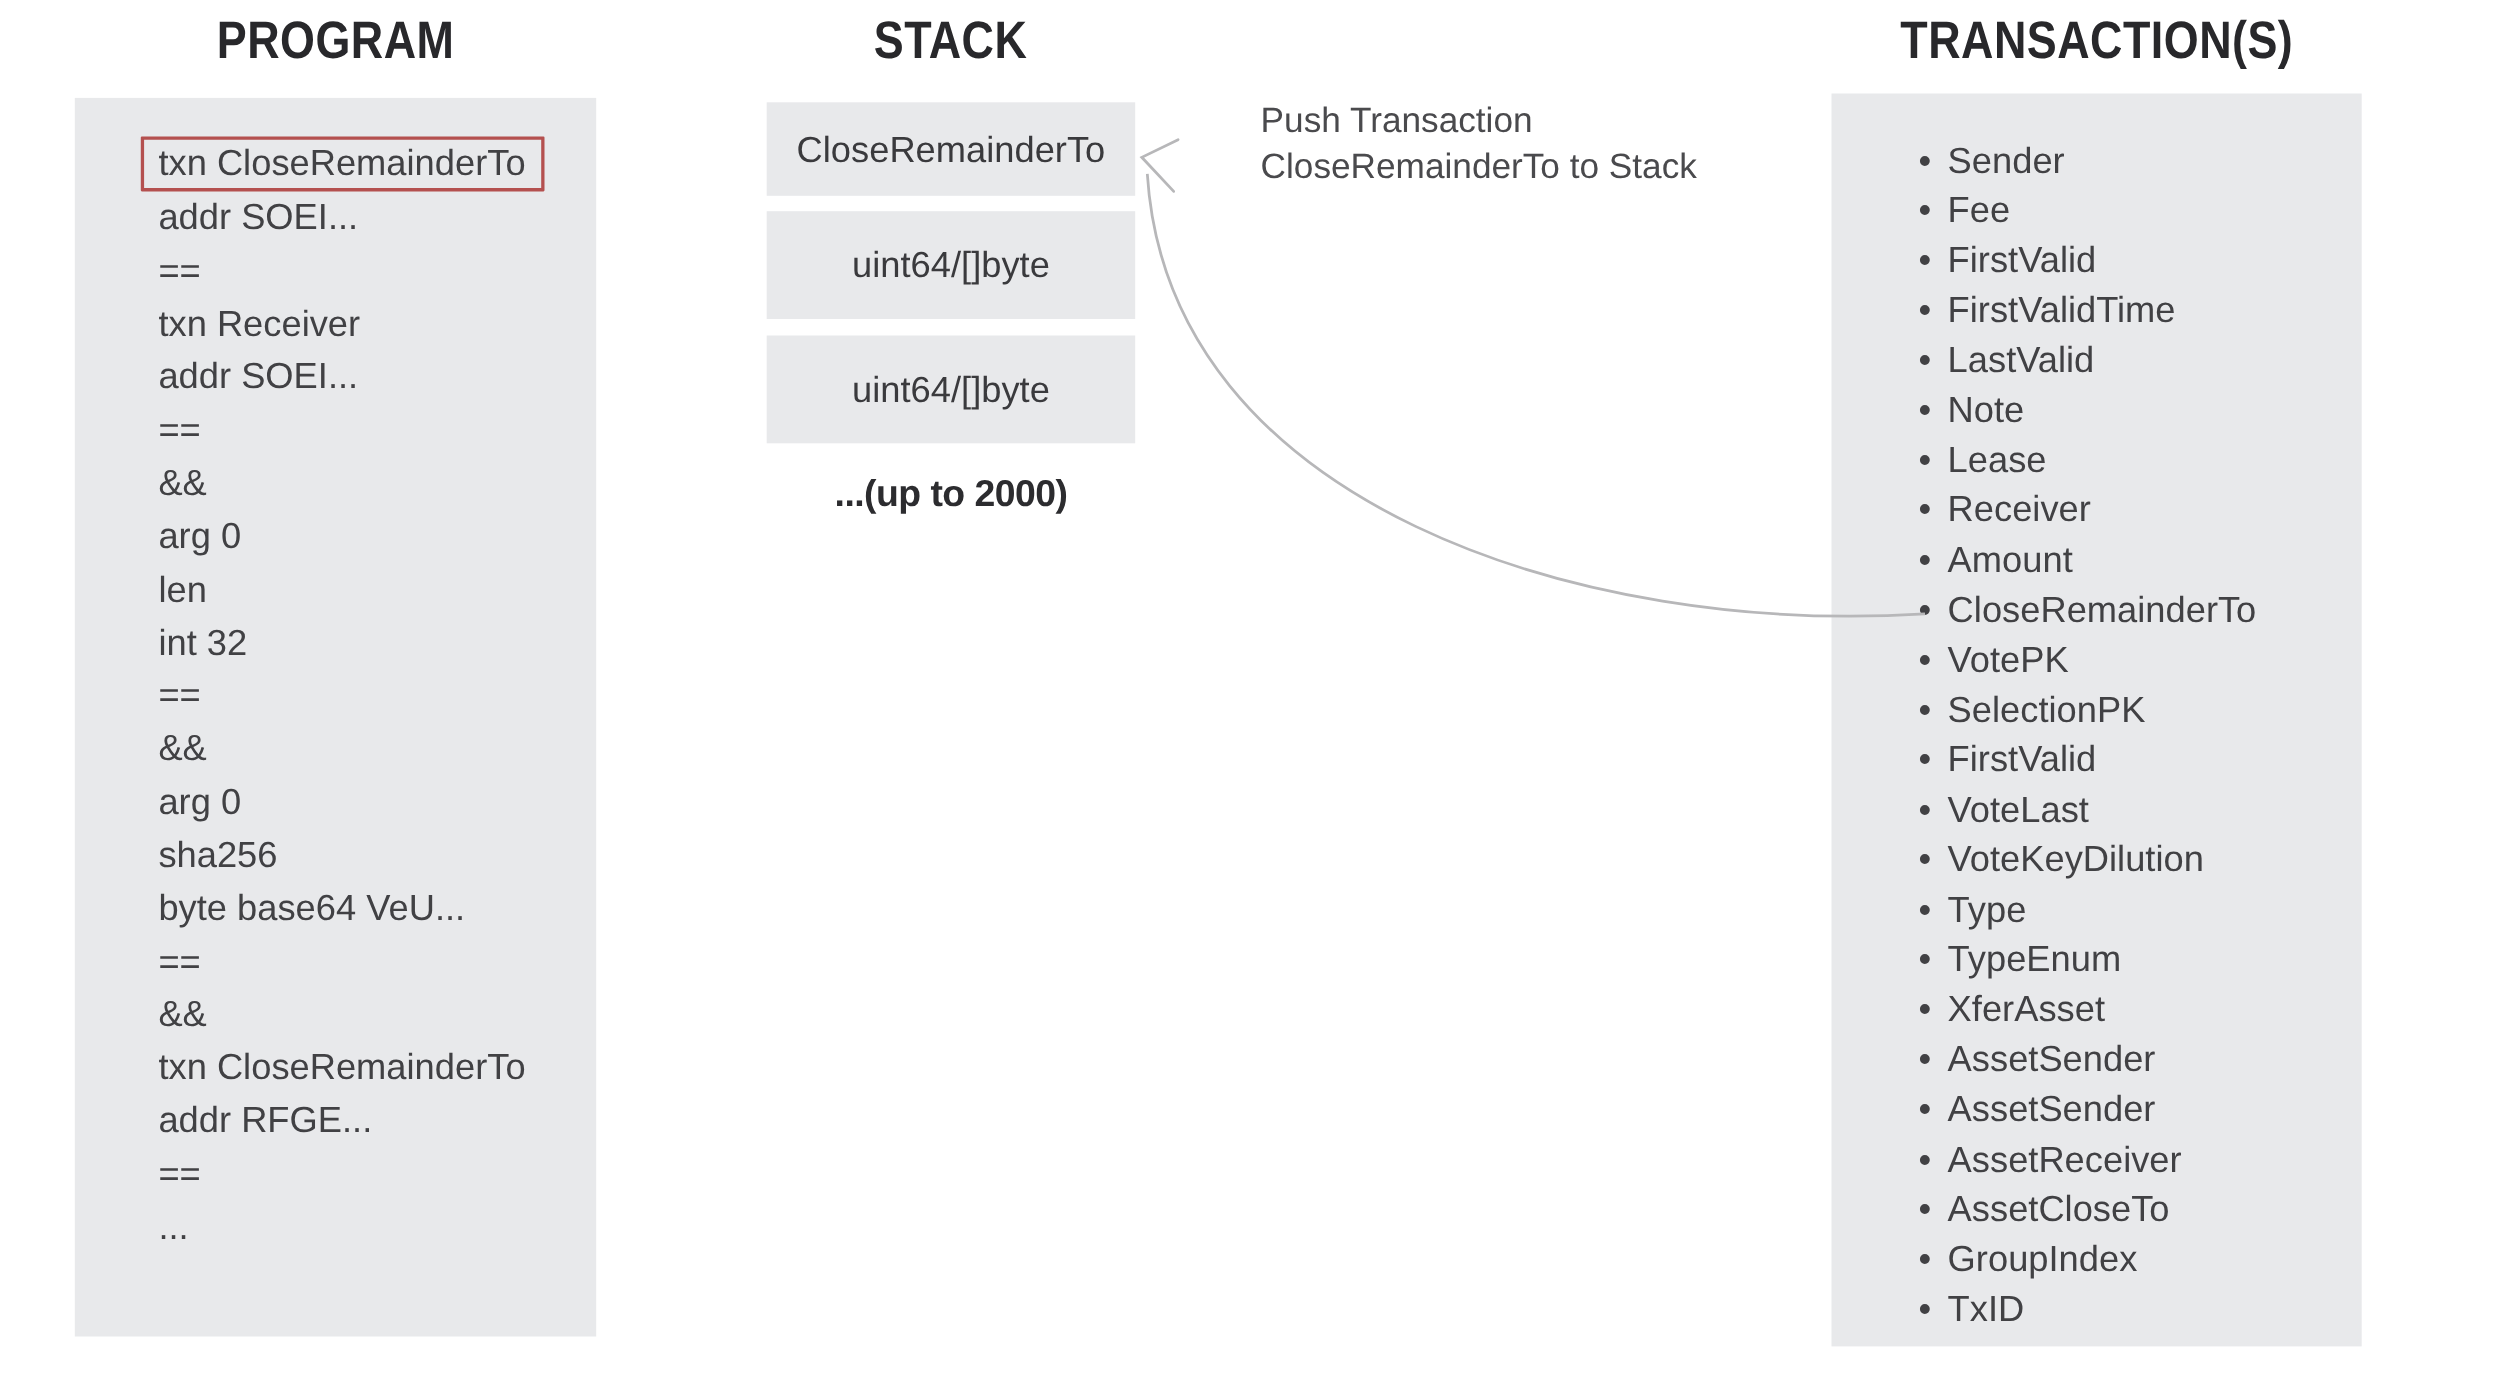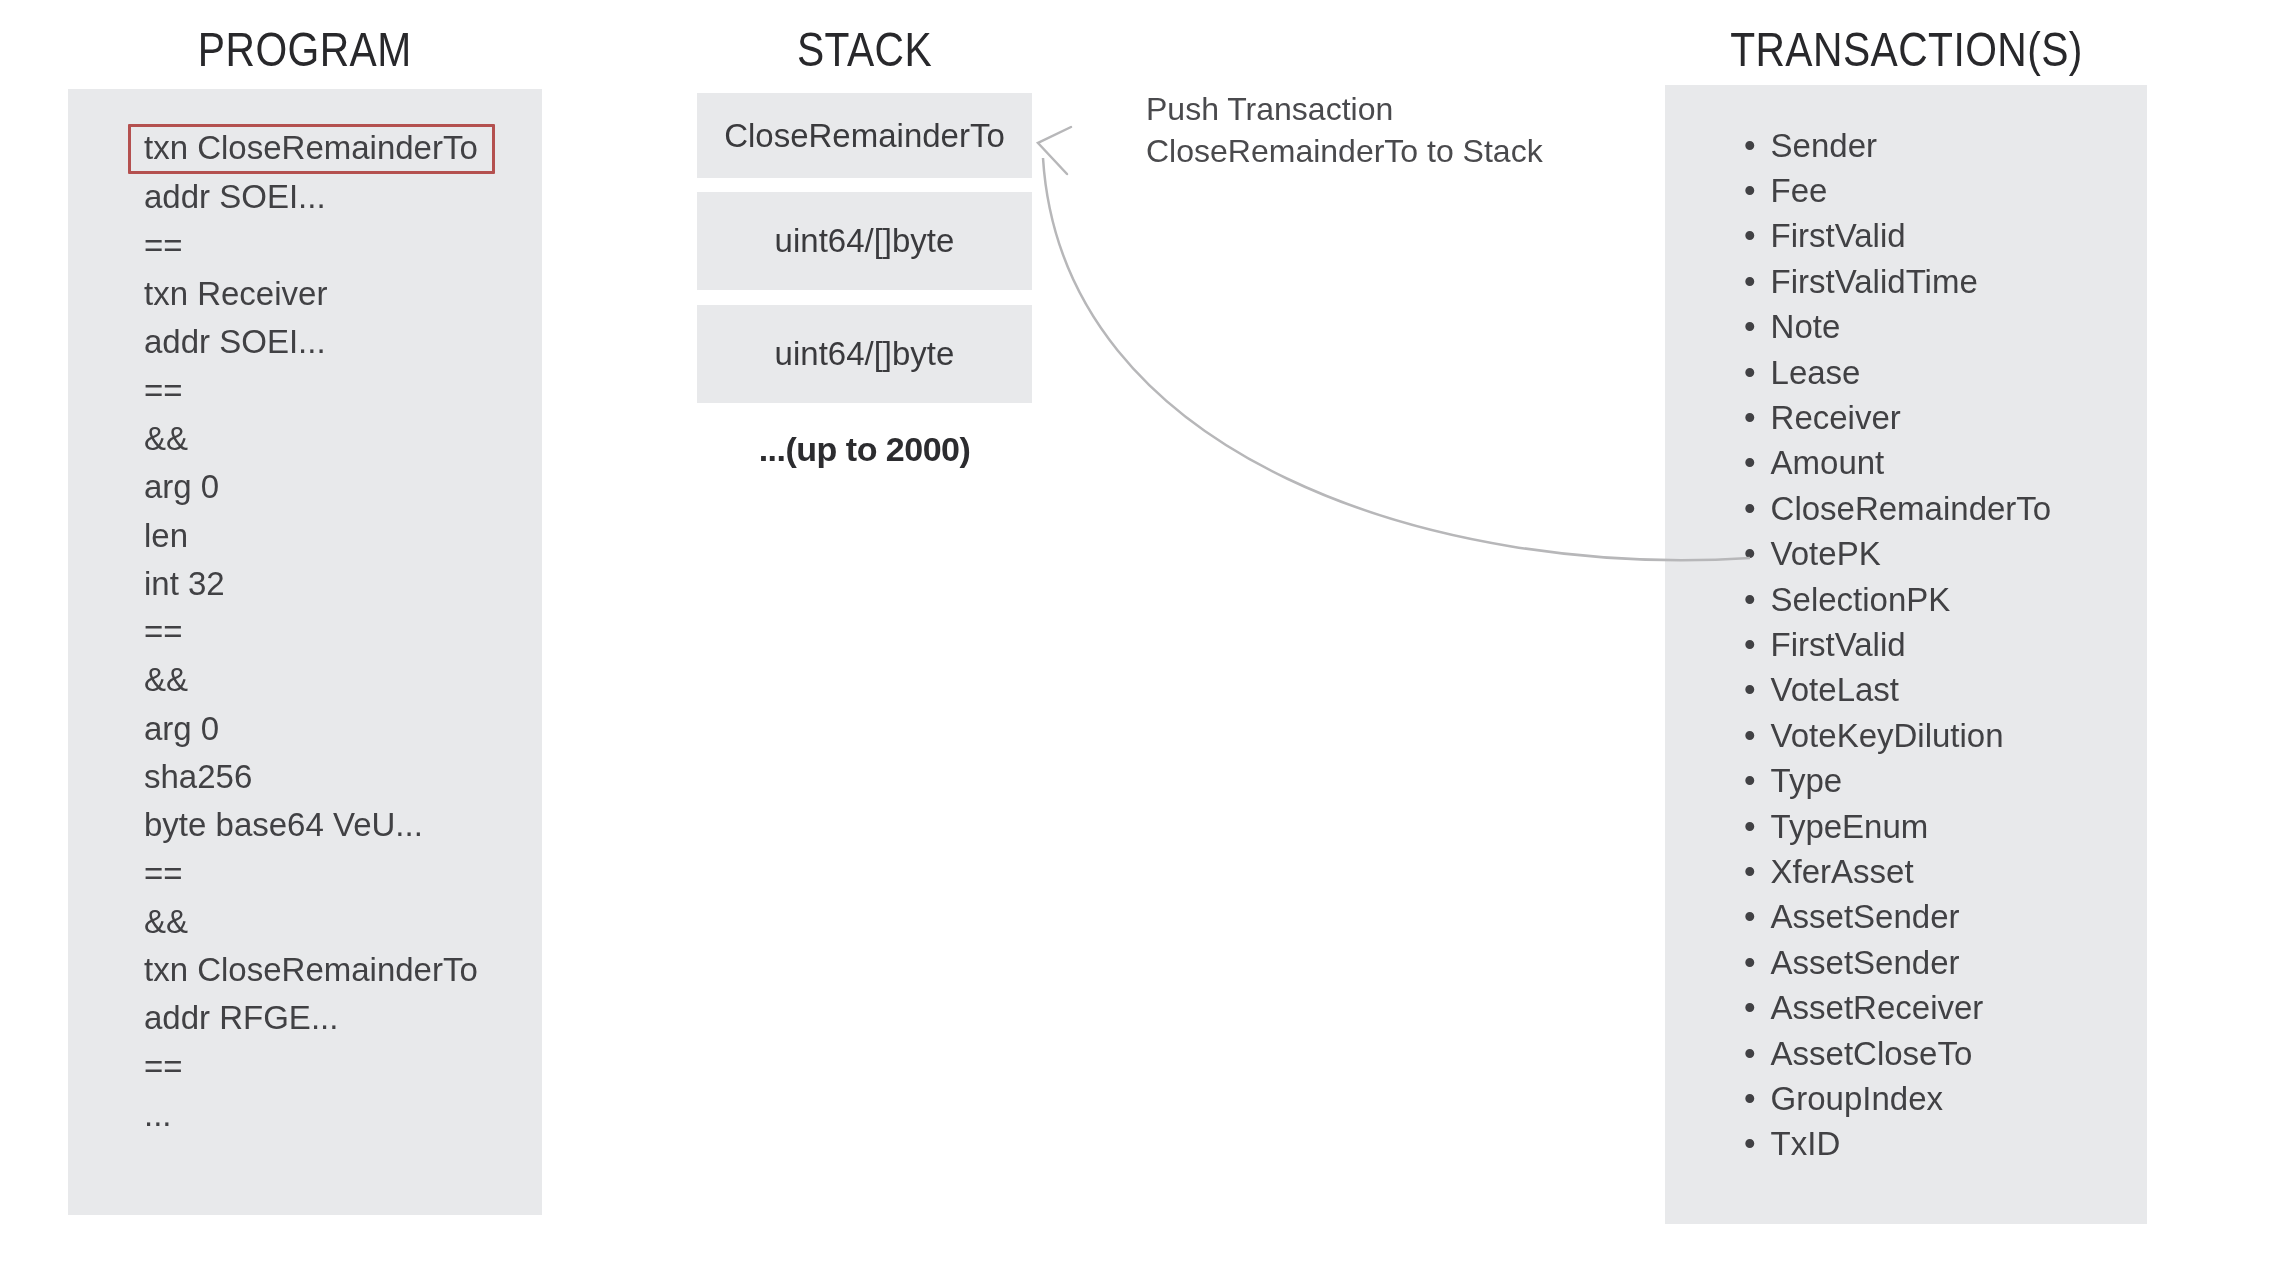--- a/index.html
+++ b/index.html
@@ -10,21 +10,21 @@
     --arrow:#b7b7b9;
     --annotation:#4a4a4d;
     --note:#2c2c2f;
   }
   html,body{margin:0;padding:0;background:#ffffff;}
   .canvas{
     position:relative;width:2290px;height:1268px;background:#ffffff;overflow:hidden;
     font-family:"Liberation Sans",sans-serif;color:var(--text);
   }
   
-  .col-title{position:absolute;top:22px;text-align:center;font-weight:normal;
+  .col-title{position:absolute;top:10px;text-align:center;font-weight:bold;
     font-size:48px;line-height:56px;color:var(--title);white-space:nowrap;}
   .col-title>span{display:inline-block;transform:scaleX(0.85);transform-origin:center;letter-spacing:0.5px;}
   .title-program{left:68px;width:474px;}
   .title-stack{left:697px;width:335px;}
   .title-transactions{left:1665px;width:482px;}
   
   .program-box{position:absolute;left:68px;top:89px;width:474px;height:1126px;
     background:var(--box-background);box-sizing:border-box;padding:36px 0 0 40px;}
   .pline{height:48.3px;display:flex;align-items:center;font-size:33px;white-space:nowrap;margin-left:36px;}
   .hl{display:inline-block;border:3px solid var(--highlight-border);
@@ -94,20 +94,21 @@
   <div class="annotation">
     <div>Push Transaction</div>
     <div>CloseRemainderTo to Stack</div>
   </div>
 
   <div class="txn-box">
     <div class="titem">Sender</div>
     <div class="titem">Fee</div>
     <div class="titem">FirstValid</div>
     <div class="titem">FirstValidTime</div>
+    <div class="titem">LastValid</div>
     <div class="titem">Note</div>
     <div class="titem">Lease</div>
     <div class="titem">Receiver</div>
     <div class="titem">Amount</div>
     <div class="titem">CloseRemainderTo</div>
     <div class="titem">VotePK</div>
     <div class="titem">SelectionPK</div>
     <div class="titem">FirstValid</div>
     <div class="titem">VoteLast</div>
     <div class="titem">VoteKeyDilution</div>

